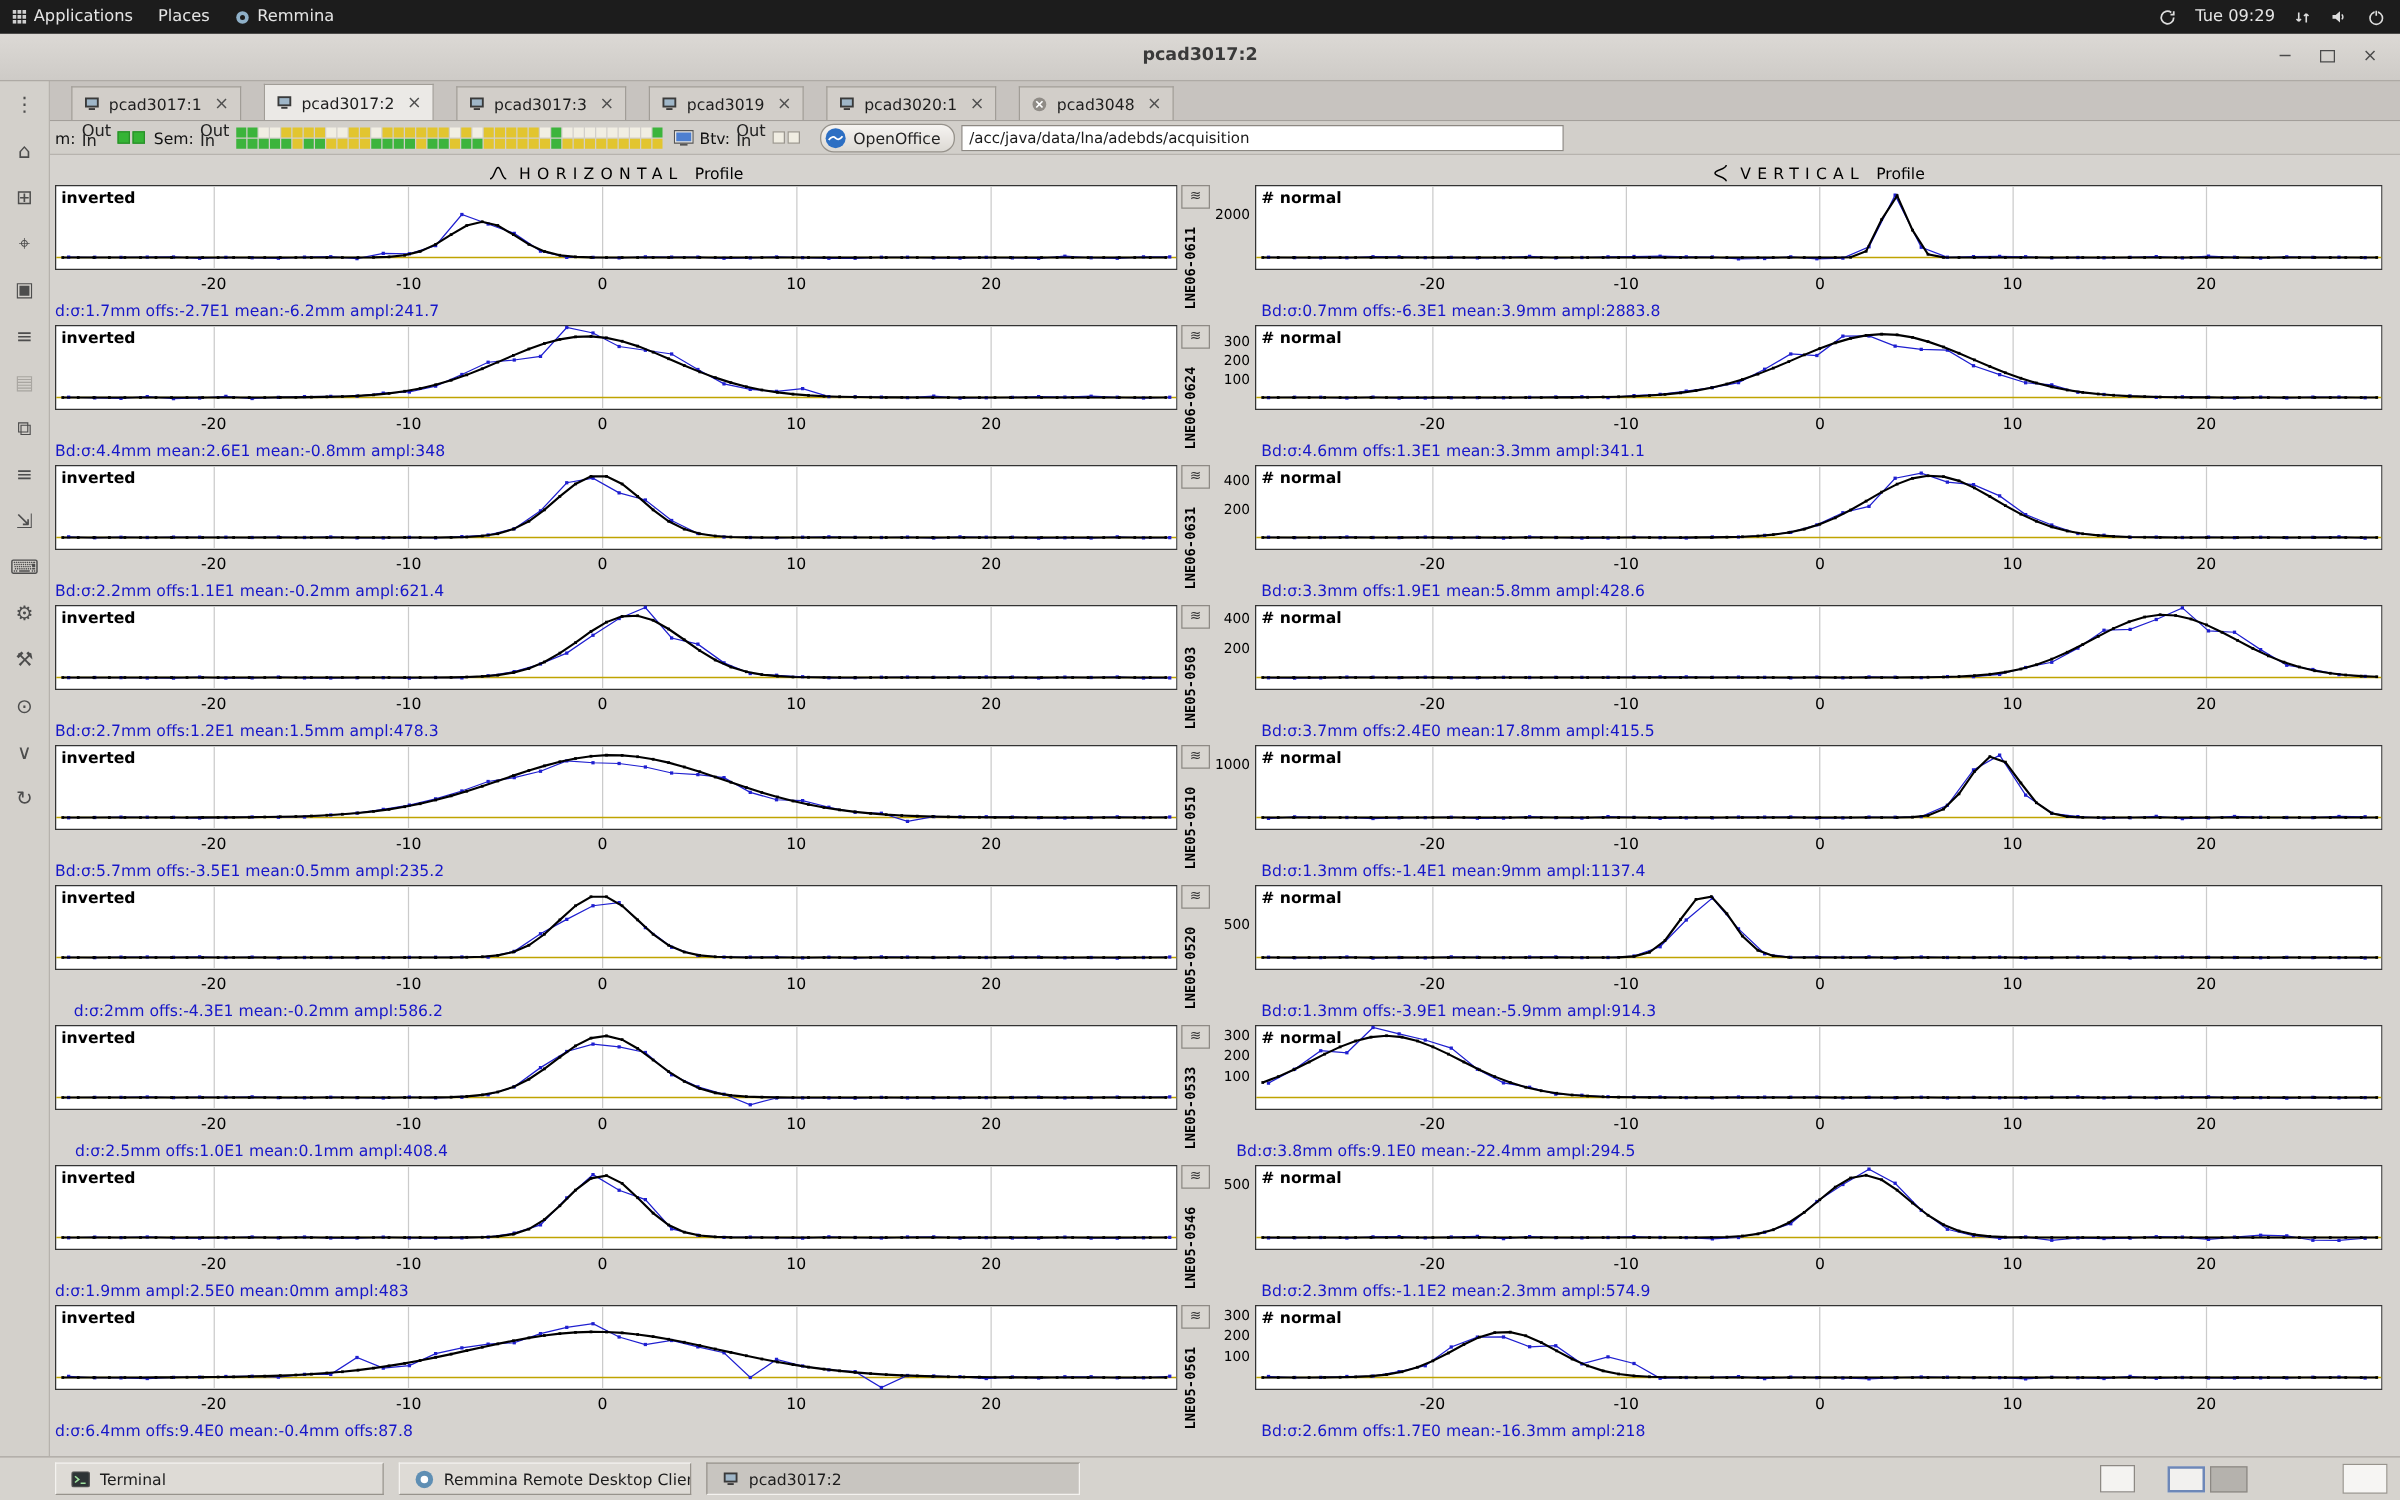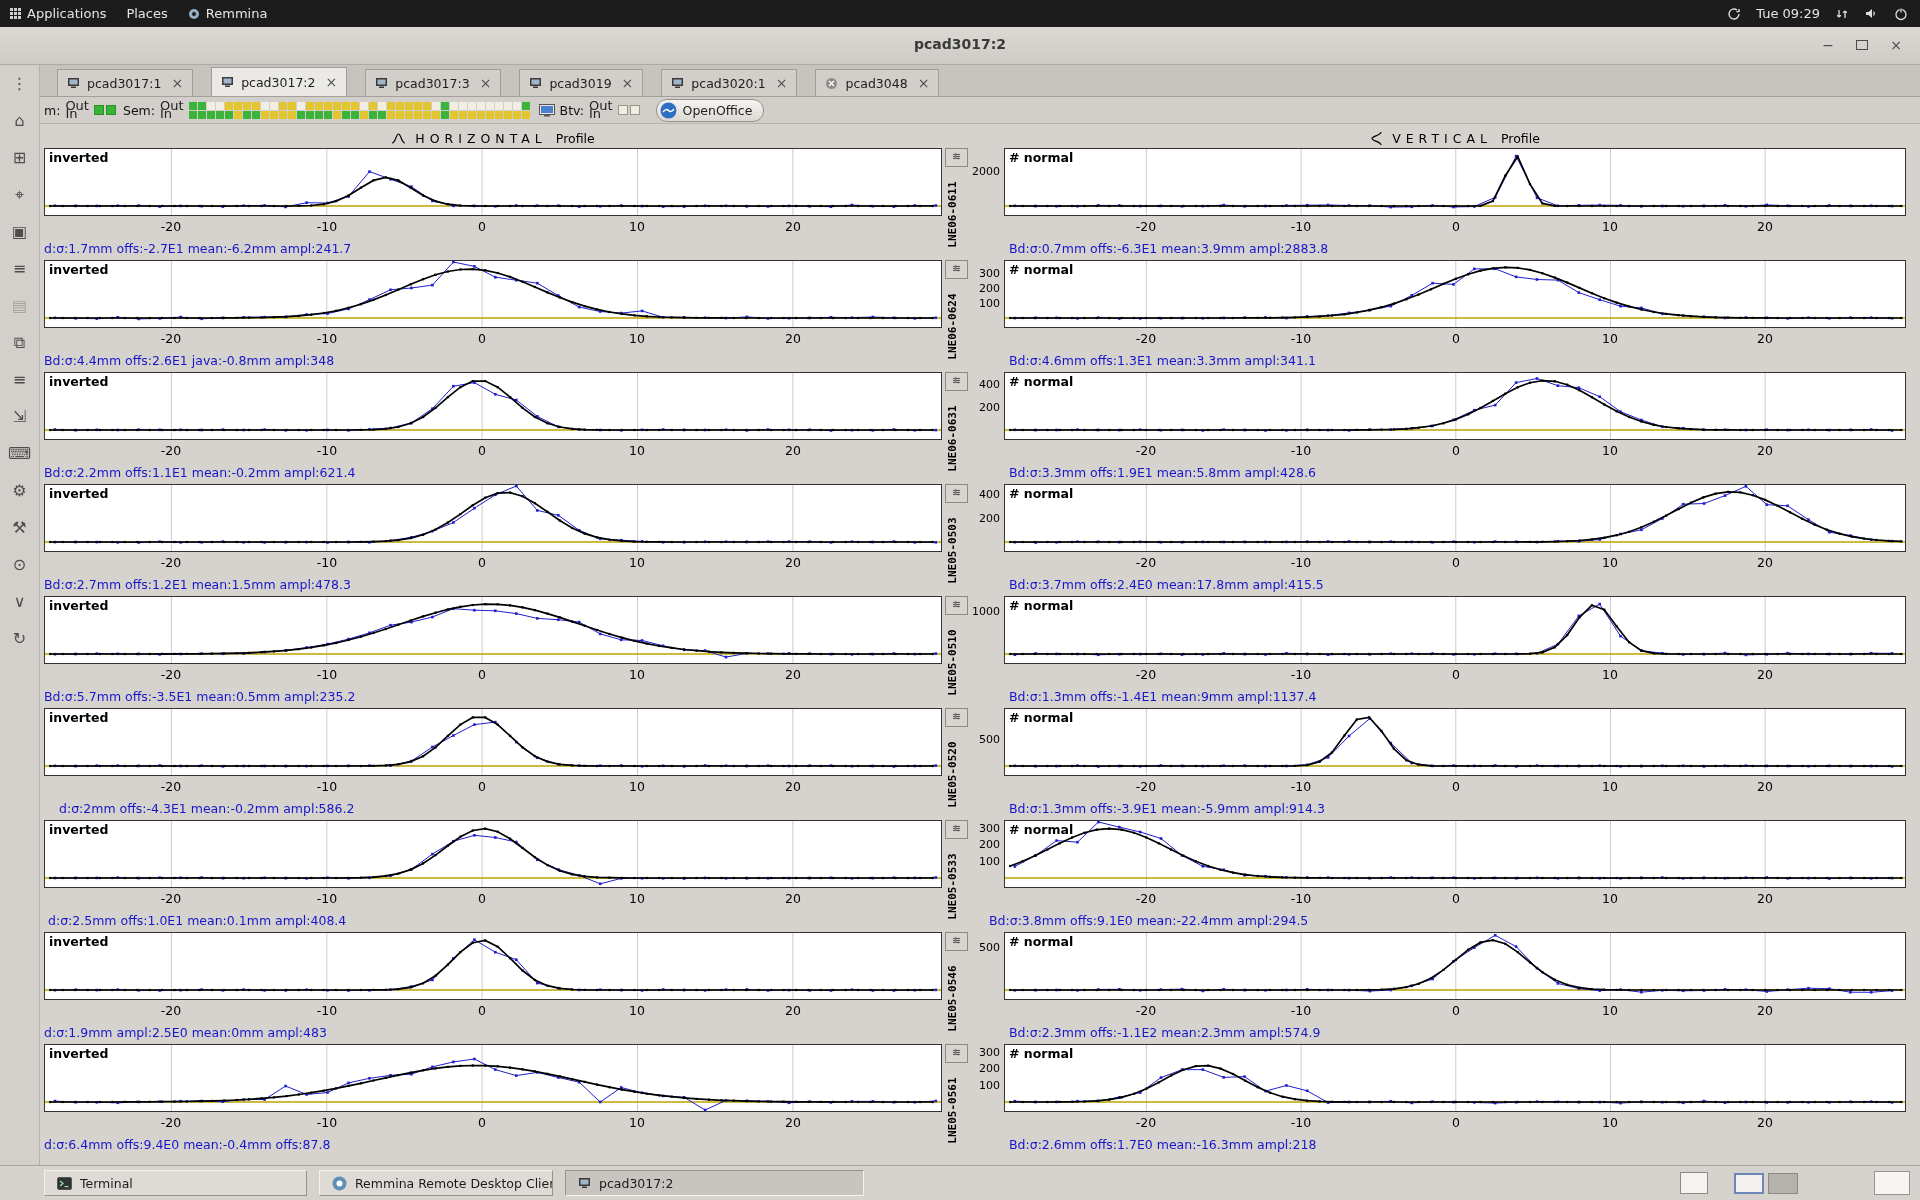--- a/index.html
+++ b/index.html
@@ -368,20 +368,21 @@
     </span>
   <div id="oo-btn">
     <span style="display:flex">
       <svg width="17" height="17">
           <circle cx="8.5" cy="8.5" r="8" fill="#2d6fc3"></circle>
           <path d="M3 10 Q6 6 8.5 8.5 Q11 11 14 7" stroke="#ffffff" stroke-width="1.5" fill="none"></path>
         </svg>
     </span>
     <span>OpenOffice</span>
   </div>
+  <div id="path-field">/acc/java/data/lna/adebds/acquisition</div>
 </div>
 
 <div id="content">
   <div class="col-header" style="left:4px;width:898px">
     <svg width="15" height="13">
         <path d="M1 11 C4.5 11 5 2 7.5 2 C10 2 10.5 11 14 11" stroke="#000" fill="none" stroke-width="1.2"></path>
       </svg>
     <span class="spread">HORIZONTAL</span>
     <span>Profile</span>
   </div>
@@ -791,21 +792,21 @@
             <rect x="862.7" y="56.9" width="2.2" height="2.2" fill="#000000"></rect>
             <rect x="875.1" y="56.9" width="2.2" height="2.2" fill="#000000"></rect>
             <rect x="887.6" y="56.9" width="2.2" height="2.2" fill="#000000"></rect>
           </svg></div>
         <div class="plabel" style="left:9px">inverted</div>
         <div class="xtick" style="left:109px">-20</div>
         <div class="xtick" style="left:265px">-10</div>
         <div class="xtick" style="left:420px">0</div>
         <div class="xtick" style="left:575px">10</div>
         <div class="xtick" style="left:731px">20</div>
-        <div class="stats" style="left:4px">Bd:σ:4.4mm offs:2.6E1 java:-0.8mm ampl:348</div>
+        <div class="stats" style="left:4px">Bd:σ:4.4mm mean:2.6E1 mean:-0.8mm ampl:348</div>
         <div class="wave-btn">≋</div>
         <div class="mon-label">LNE06-0624</div>
         <div class="ytick" style="top:7px">300</div>
         <div class="ytick" style="top:22px">200</div>
         <div class="ytick" style="top:37px">100</div>
         <div class="plotwrap" style="left:964px"><svg width="902" height="68" xmlns="http://www.w3.org/2000/svg">
             <rect x="0.5" y="0.5" width="901" height="67" fill="#ffffff" stroke="#333" stroke-width="1"></rect>
             <line x1="142.3" y1="1" x2="142.3" y2="67" stroke="#cbcbcb" stroke-width="1"></line>
             <line x1="297.1" y1="1" x2="297.1" y2="67" stroke="#cbcbcb" stroke-width="1"></line>
             <line x1="451.8" y1="1" x2="451.8" y2="67" stroke="#cbcbcb" stroke-width="1"></line>
@@ -2155,21 +2156,21 @@
             <rect x="862.7" y="56.9" width="2.2" height="2.2" fill="#000000"></rect>
             <rect x="875.1" y="56.9" width="2.2" height="2.2" fill="#000000"></rect>
             <rect x="887.6" y="56.9" width="2.2" height="2.2" fill="#000000"></rect>
           </svg></div>
         <div class="plabel" style="left:9px">inverted</div>
         <div class="xtick" style="left:109px">-20</div>
         <div class="xtick" style="left:265px">-10</div>
         <div class="xtick" style="left:420px">0</div>
         <div class="xtick" style="left:575px">10</div>
         <div class="xtick" style="left:731px">20</div>
-        <div class="stats" style="left:8px">d:σ:2.5mm offs:1.0E1 mean:0.1mm ampl:408.4</div>
+        <div class="stats" style="left:20px">d:σ:2.5mm offs:1.0E1 mean:0.1mm ampl:408.4</div>
         <div class="wave-btn">≋</div>
         <div class="mon-label">LNE05-0533</div>
         <div class="ytick" style="top:2px">300</div>
         <div class="ytick" style="top:18px">200</div>
         <div class="ytick" style="top:35px">100</div>
         <div class="plotwrap" style="left:964px"><svg width="902" height="68" xmlns="http://www.w3.org/2000/svg">
             <rect x="0.5" y="0.5" width="901" height="67" fill="#ffffff" stroke="#333" stroke-width="1"></rect>
             <line x1="142.3" y1="1" x2="142.3" y2="67" stroke="#cbcbcb" stroke-width="1"></line>
             <line x1="297.1" y1="1" x2="297.1" y2="67" stroke="#cbcbcb" stroke-width="1"></line>
             <line x1="451.8" y1="1" x2="451.8" y2="67" stroke="#cbcbcb" stroke-width="1"></line>

